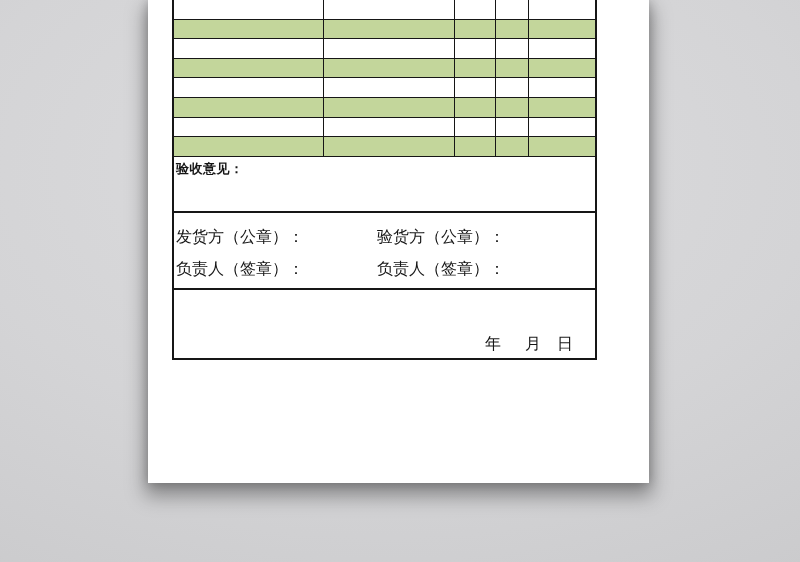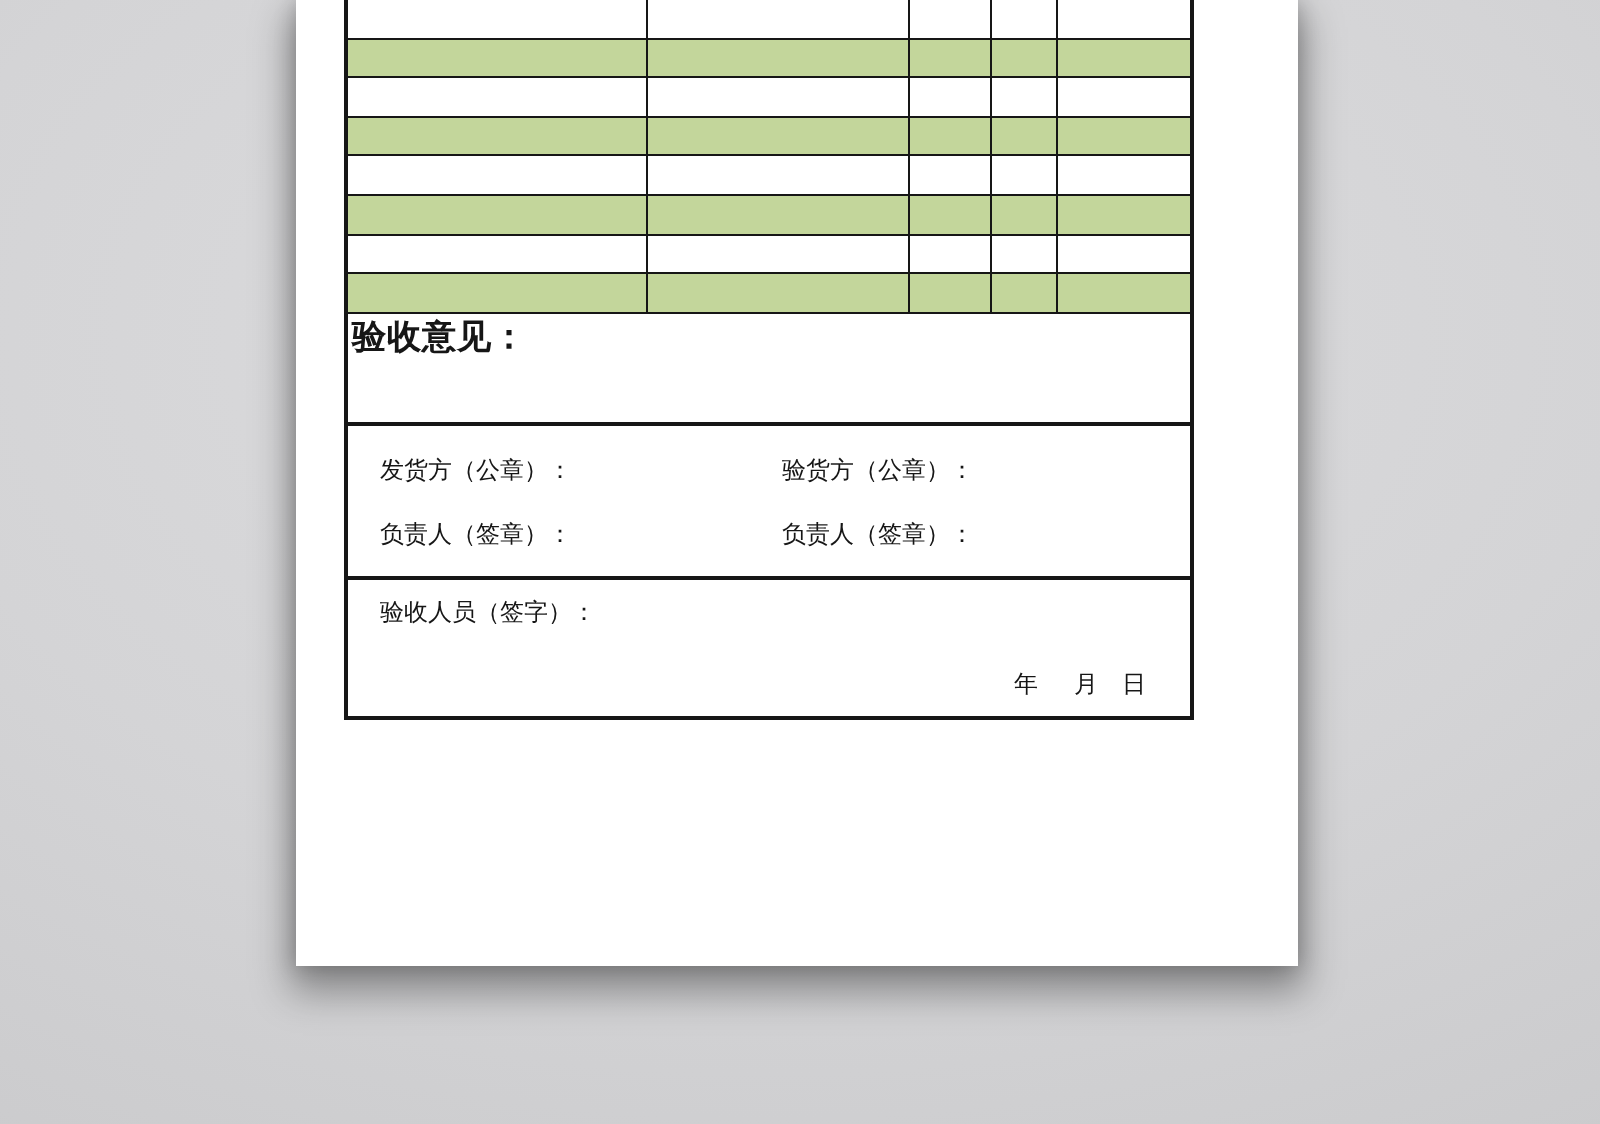--- a/index.html
+++ b/index.html
@@ -44,42 +44,41 @@
     background: #ffffff;
   }
   .cell:nth-child(5n) { border-right: none; }
   
   .sec-opinion {
     height: 54px;
     padding: 4px 3px 0 2px;
     overflow: hidden;
   }
   .opinion-heading {
-    font-size: 17px;
+    font-size: 13px;
     font-weight: bold;
     line-height: 15px;
     letter-spacing: 0.5px;
   }
   .opinion-body {
     font-size: 10.5px;
     line-height: 11.6px;
     text-indent: 2em;
     letter-spacing: 0.2px;
   }
   
   .sec-sign {
     position: relative;
     height: 77px;
     border-top: 2px solid #161616;
   }
   .sec-sign .lbl, .sec-accept .lbl {
     position: absolute;
-    font-size: 12px;
+    font-size: 16px;
     white-space: pre;
-    margin-left: 14px;
   }
   .lbl.r1c1 { left: 2px;  top: 14px; }
   .lbl.r1c2 { left: 203px; top: 14px; font-family: Liberation Serif, serif; }
   .lbl.r2c1 { left: 2px;  top: 46px; }
   .lbl.r2c2 { left: 203px; top: 46px; }
   
   .sec-accept {
     position: relative;
     height: 70px;
     border-top: 2px solid #161616;
@@ -142,19 +141,18 @@
       </div>
 
       <div class="sec-sign">
         <span class="lbl r1c1">发货方（公章）：</span>
         <span class="lbl r1c2">验货方（公章）：</span>
         <span class="lbl r2c1">负责人（签章）：</span>
         <span class="lbl r2c2">负责人（签章）：</span>
       </div>
 
       <div class="sec-accept">
-        <span class="lbl staff">验收人员（签字）：</span>
         <span class="lbl date">年      月    日</span>
       </div>
 
     </div>
   </div>
 </div>
 
 </body></html>

